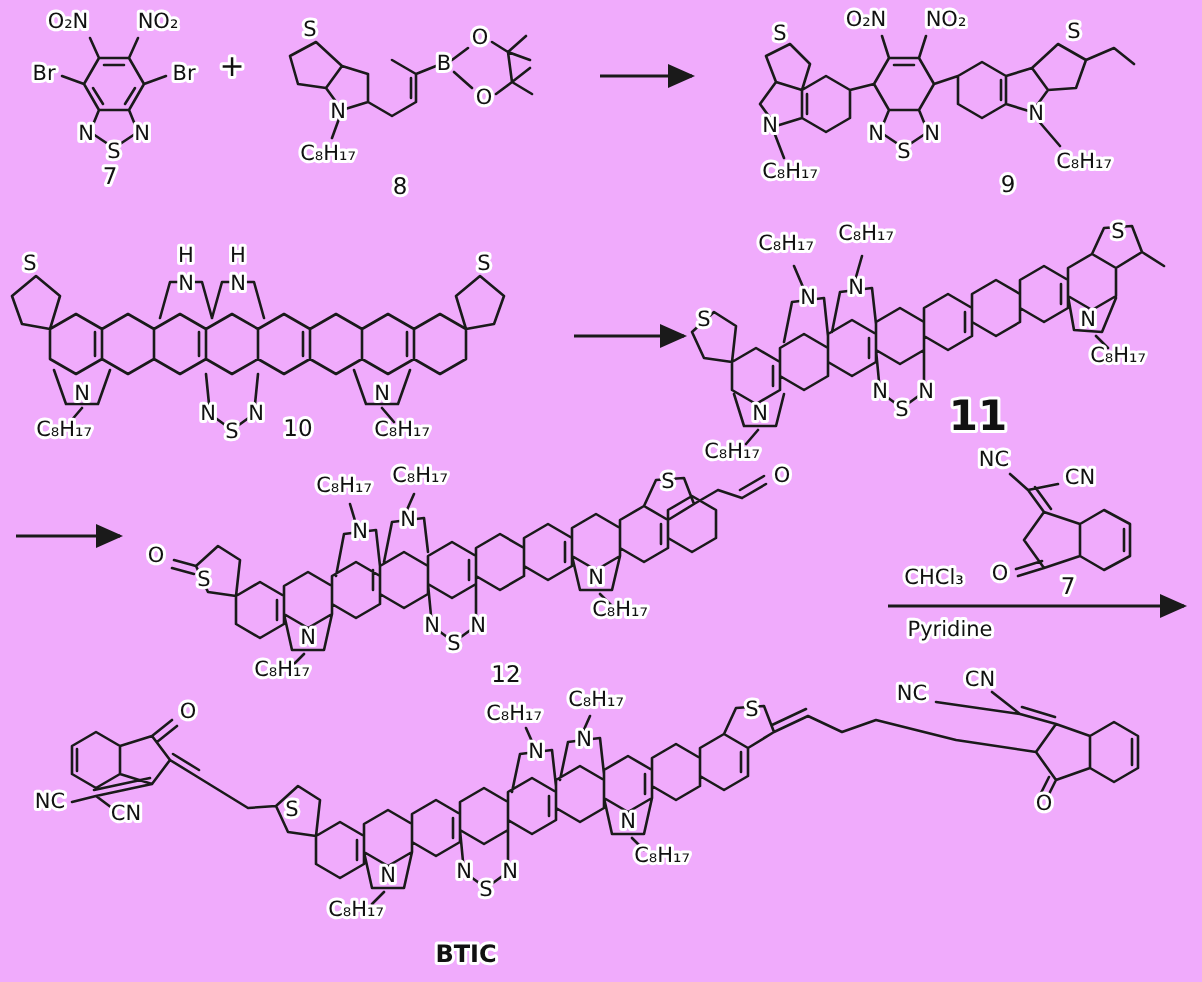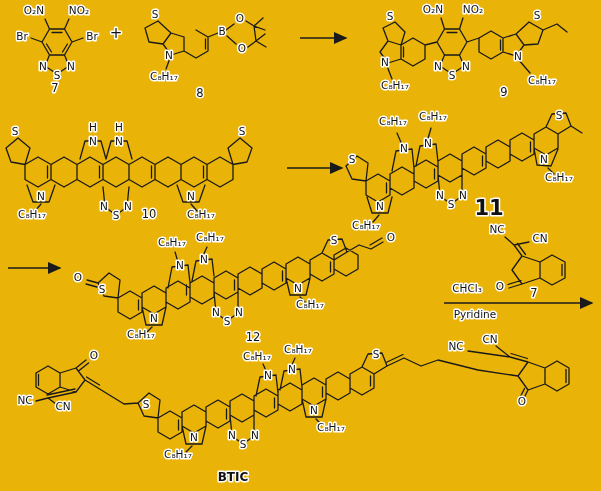--- a/index.html
+++ b/index.html
@@ -1,16 +1,16 @@
 <!DOCTYPE html>
 <html><head>
 <meta charset="utf-8">
 <style>
   html,body{margin:0;padding:0;background:#ffffff;}
-  #canvas{position:relative;width:601px;height:491px;background:#eab308;overflow:hidden;}
+  #canvas{position:relative;width:601px;height:491px;background:#f0abfc;overflow:hidden;}
   svg{display:block;}
   .mol path{fill:none;stroke:#1a1a1a;stroke-width:1.3;stroke-linejoin:round;stroke-linecap:round;}
   .arrow{fill:none;stroke:#1a1a1a;stroke-width:1.5;}
   text{font-family:"DejaVu Sans",sans-serif;font-size:10.5px;fill:#111;text-anchor:middle;
        paint-order:stroke;stroke:#ffffff;stroke-width:3px;stroke-linejoin:round;}
   text.num{font-size:11.5px;}
   text.big{font-size:21px;font-weight:bold;}
   text.bold{font-size:12px;font-weight:bold;}
   text.plus{font-size:15px;}
 </style>

